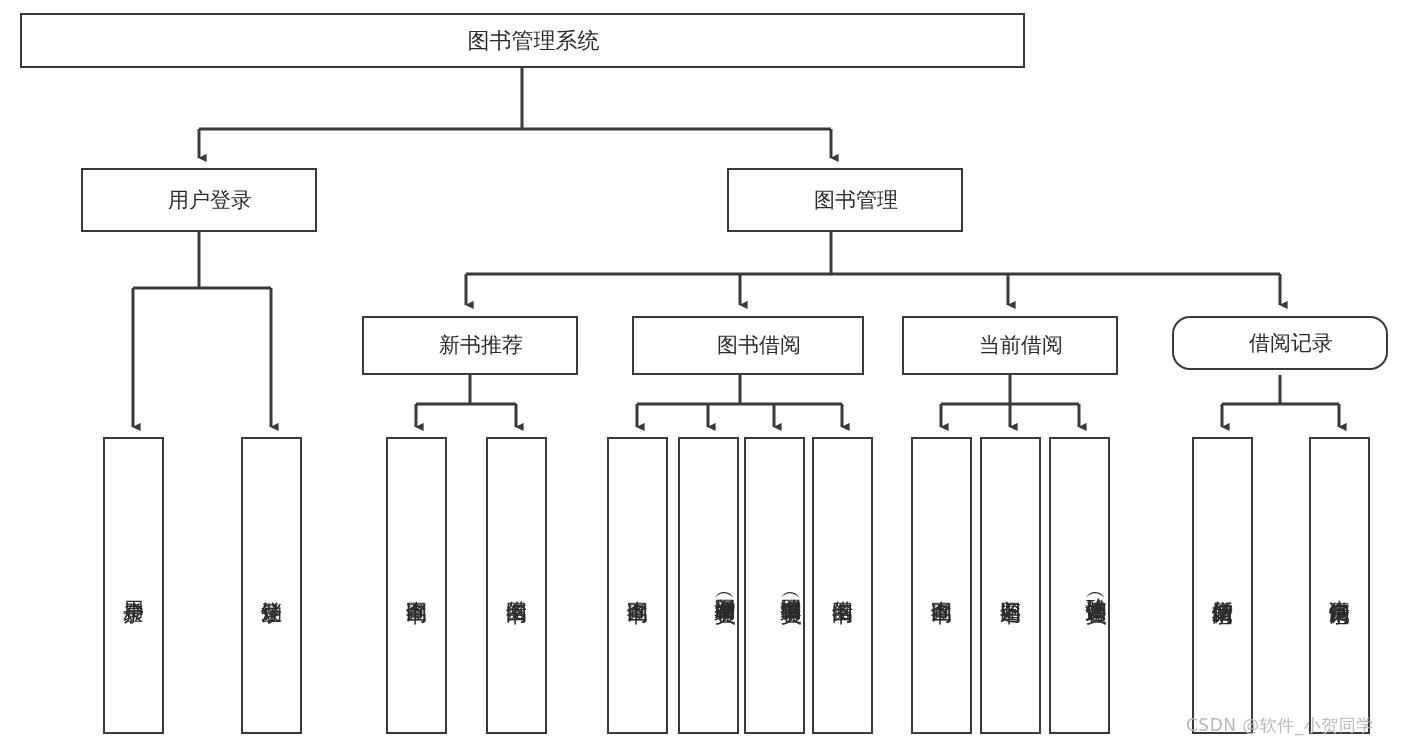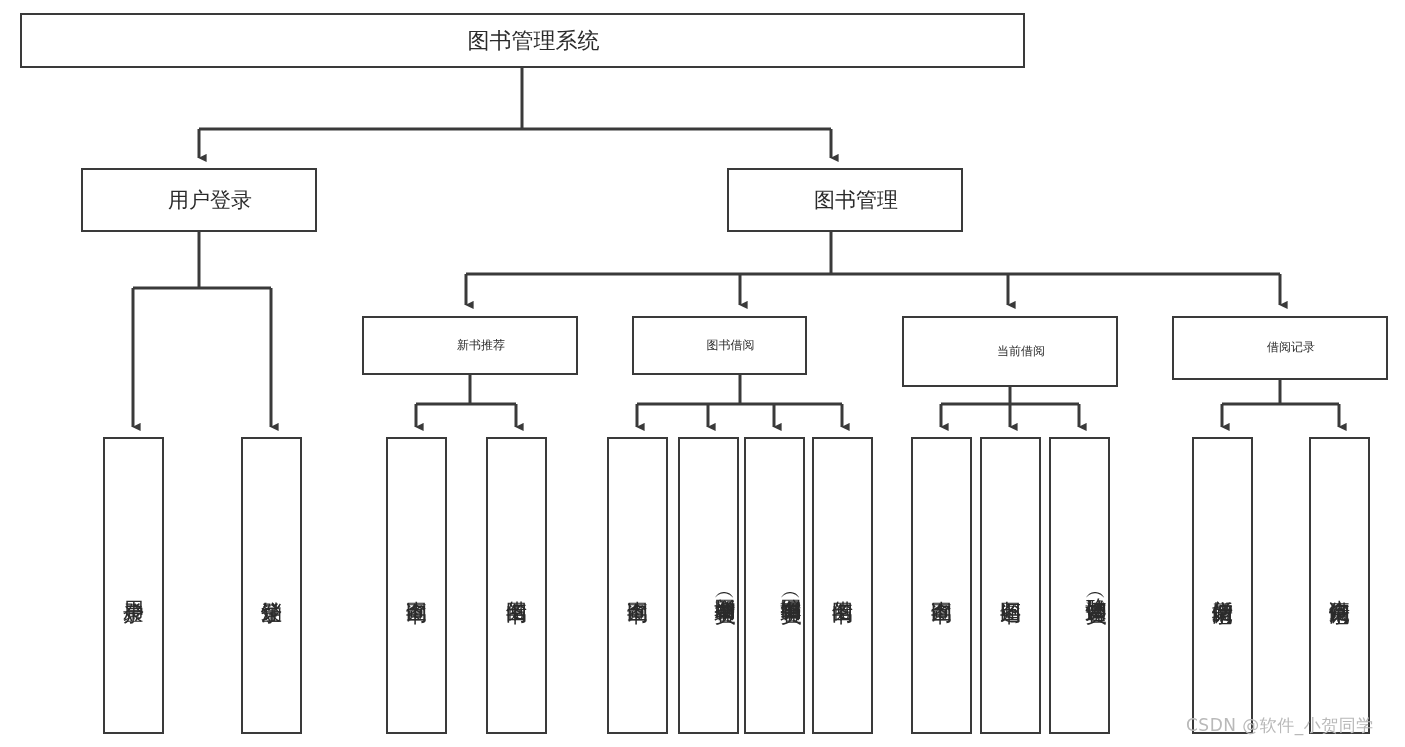--- a/index.html
+++ b/index.html
@@ -39,21 +39,21 @@
     line-height: 1.15;
     padding-left: 22px;
   }
   .node.root {
     font-size: 22px;
   }
   .node.lvl1 {
     font-size: 21px;
   }
   .node.lvl2 {
-    font-size: 12px;
+    font-size: 21px;
   }
   .node.leaf {
     writing-mode: vertical-rl;
     text-orientation: upright;
     font-size: 21px;
     letter-spacing: 1px;
     padding: 6px 0;
     white-space: nowrap;
   }
   .node.leaf.top {
@@ -129,23 +129,23 @@
       <path d="M1339,404 L1339,427" marker-end="url(#arrow)"></path>
     </g>
   </svg>
 
   <div class="node root" style="left:20px; top:13px; width:1005px; height:55px;">图书管理系统</div>
 
   <div class="node lvl1" style="left:81px; top:168px; width:236px; height:64px;">用户登录</div>
   <div class="node lvl1" style="left:711px; top:168px; width:236px; height:64px;margin-left:16px;">图书管理</div>
 
   <div class="node lvl2" style="left:362px; top:316px; width:216px; height:59px;">新书推荐</div>
-  <div class="node lvl2" style="left:632px; top:316px; width:175px; height:59px;">图书借阅</div>
-  <div class="node lvl2" style="left:902px; top:316px; width:216px; height:71px;">当前借阅</div>
-  <div class="node lvl2" style="left:1172px; top:316px; width:216px; height:64px;">借阅记录</div>
+  <div class="node lvl2" style="left:632px; top:316px; width:232px; height:59px;">图书借阅</div>
+  <div class="node lvl2" style="left:902px; top:316px; width:216px; height:59px;">当前借阅</div>
+  <div class="node lvl2" style="left:1172px; top:316px; width:216px; height:54px;border-radius:18px;">借阅记录</div>
 
   <div class="node leaf mid" style="left:103px; top:437px; width:61px; height:297px;">用户登录</div>
   <div class="node leaf mid" style="left:241px; top:437px; width:61px; height:297px;">注销登录</div>
 
   <div class="node leaf mid" style="left:386px; top:437px; width:61px; height:297px;">查询图书</div>
   <div class="node leaf mid" style="left:486px; top:437px; width:61px; height:297px;">借阅图书</div>
 
   <div class="node leaf mid" style="left:607px; top:437px; width:61px; height:297px;">查询图书</div>
   <div class="node leaf top" style="left:678px; top:437px; width:61px; height:297px;">新增图书（管理员）</div>
   <div class="node leaf top" style="left:744px; top:437px; width:61px; height:297px;">编辑图书（管理员）</div>

